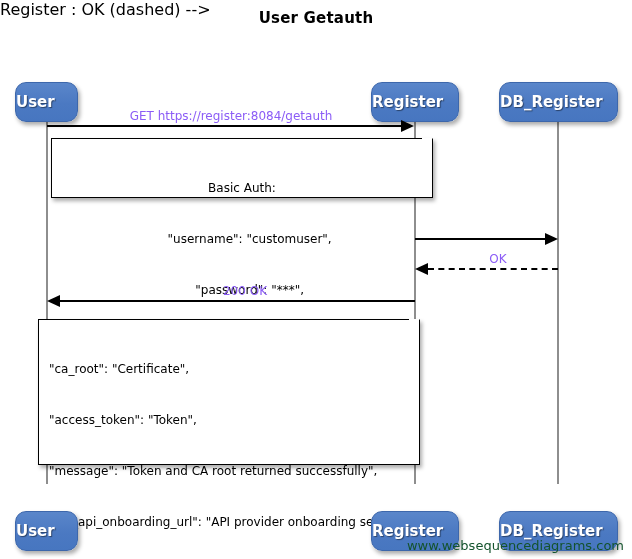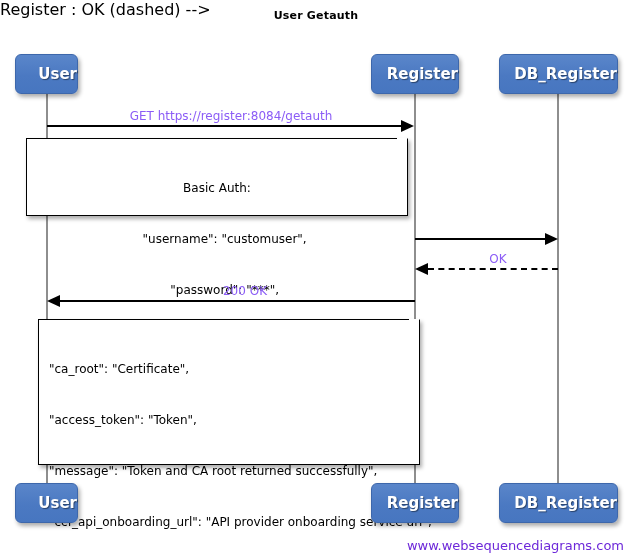--- a/index.html
+++ b/index.html
@@ -19,43 +19,44 @@
     overflow: hidden;
   }
 
   
   .diagram-title {
     position: absolute;
     left: 0;
     top: 9px;
     width: 632px;
     text-align: center;
-    font-size: 11px;
+    font-size: 15px;
     font-weight: bold;
     color: #000000;
     letter-spacing: 0.2px;
   }
 
   
   .actor-box {
     position: absolute;
     box-sizing: border-box;
     height: 40px;
-    border-radius: 6px;
+    border-radius: 11px;
     background: linear-gradient(to bottom, #5a86ca 0%, #4b79c2 55%, #4776c0 100%);
     border: 1px solid #3d67ab;
     box-shadow: 2px 3px 4px rgba(0,0,0,0.33);
     display: flex;
     align-items: center;
-    justify-content: flex-end;
+    justify-content: flex-start;
     color: #ffffff;
     font-size: 15px;
     font-weight: bold;
     text-shadow: 1px 1px 1px rgba(0,0,0,0.45);
     white-space: nowrap;
+    margin-top: 28px;
   }
 
   
   .lifeline {
     position: absolute;
     width: 2px;
     background: #8e8e8e;
   }
 
   
@@ -124,21 +125,21 @@
     display: block;
     white-space: pre;
   }
 
   
   .watermark {
     position: absolute;
     right: 8px;
     bottom: 6px;
     font-size: 13px;
-    color: #6d28d9;
+    color: #14532d;
     white-space: nowrap;
   }
 </style>
 </head>
 <body>
 
 <div id="canvas">
 
   
   <div class="diagram-title">User Getauth</div>
@@ -158,21 +159,21 @@
   <div class="actor-box" style="left:499px; top:54px; width:119px;">
     <span>DB_Register</span>
   </div>
 
   
   <div class="msg-label" style="left:47px; top:109px; width:368px;">GET https://register:8084/getauth</div>
   <div class="msg-line" style="left:47px; top:125px; width:355px;"></div>
   <div class="arrow-head right" style="left:401px; top:120px;"></div>
 
   
-  <div class="note" style="left:26px; top:138px; width:382px; height:78px;">
+  <div class="note" style="left:51px; top:138px; width:382px; height:60px;">
     <div class="fold-tri"></div>
     <div class="note-body centered">
       <span class="note-line">Basic Auth:</span>
       <span class="note-line">    "username": "customuser",</span>
       <span class="note-line">    "password": "***",</span>
     </div>
   </div>
 
   
   <div class="msg-line" style="left:415px; top:238px; width:131px;"></div>

